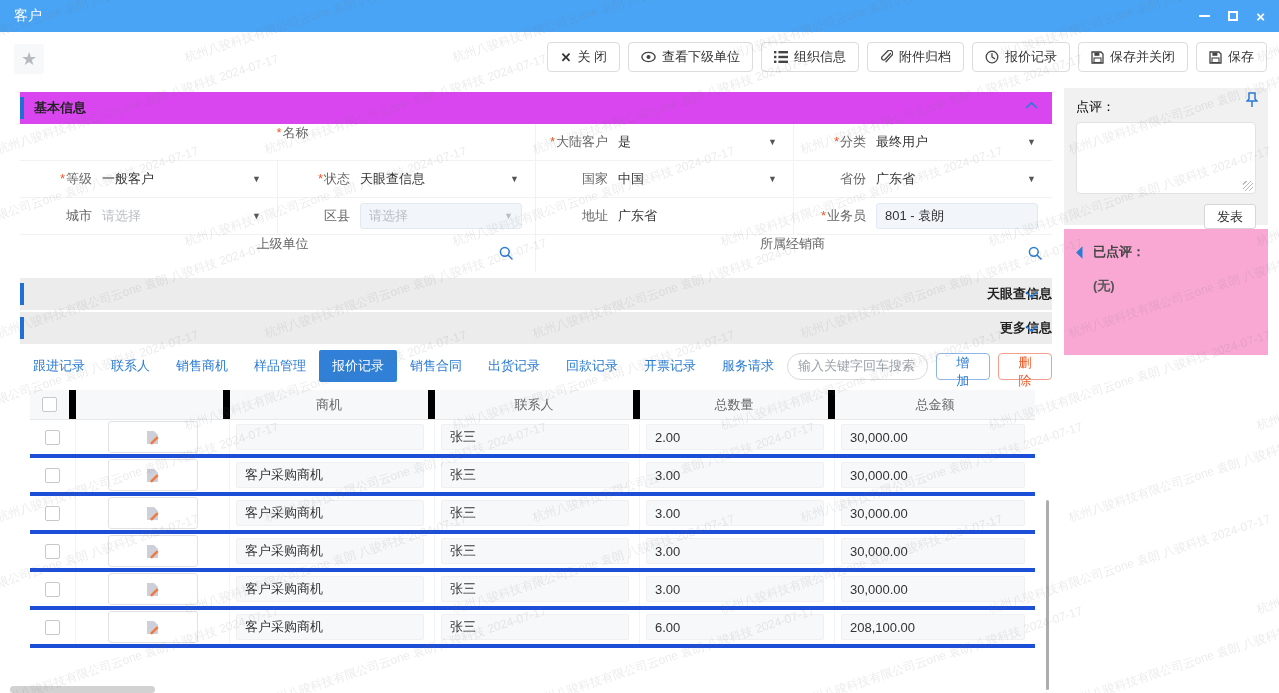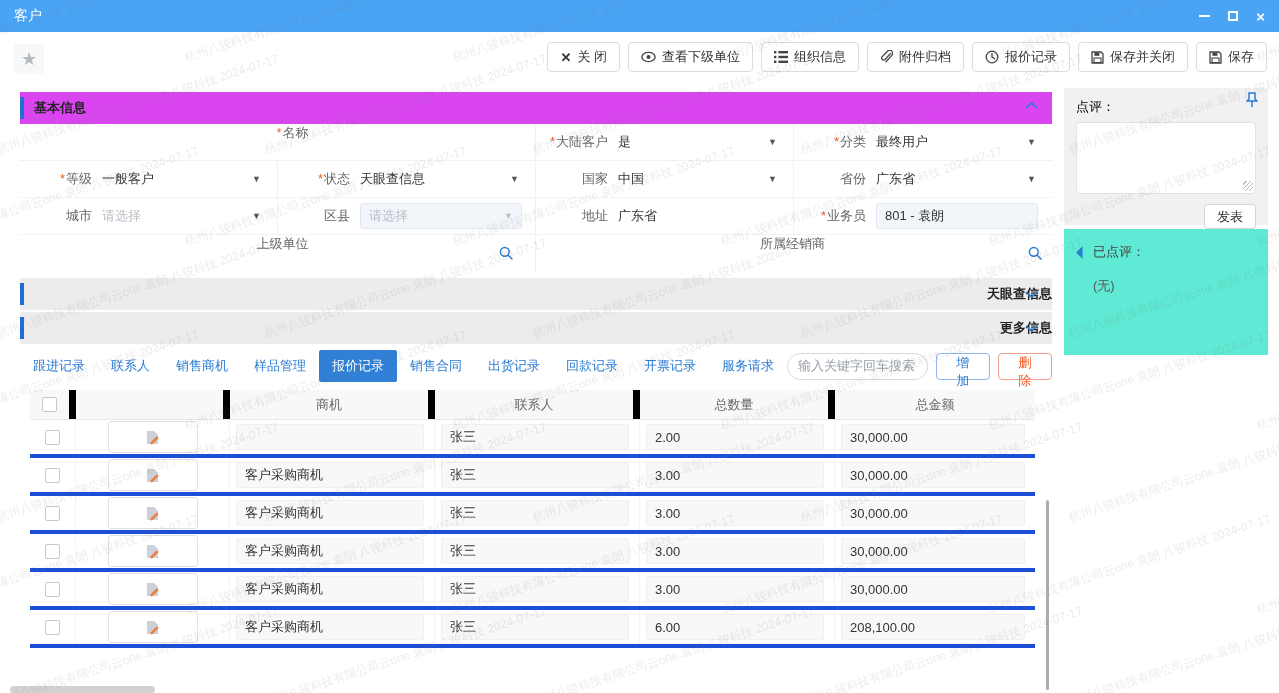--- a/index.html
+++ b/index.html
@@ -83,21 +83,21 @@
   
   .rightpanel { position:absolute; left:1064px; top:88px; width:204px; }
   .rp-block1 { background:#f1f1f1; padding:10px 12px 12px; position:relative; height:137px; }
   .pin { position:absolute; right:10px; top:4px; cursor:pointer; }
   .rp-label { color:#000000; }
   .rp-textarea { margin-top:6px; width:180px; height:72px; background:#fff; border:1px solid #e2e2e2; border-radius:4px; position:relative; cursor:text; }
   .resize-handle { position:absolute; right:2px; bottom:2px; width:10px; height:10px;
     background:repeating-linear-gradient(135deg, transparent 0 2px, #b9b9b9 2px 3px); cursor:nwse-resize; }
   .rp-pubrow { display:flex; justify-content:flex-end; margin-top:10px; }
   .btn-publish { height:25px; padding:0 12px; background:#fff; border:1px solid #d6d6d6; border-radius:3px; color:#333; cursor:pointer; font-size:13px; }
-  .rp-block2 { background:#5eead4; margin-top:4px; padding:14px 14px; height:126px; }
+  .rp-block2 { background:#f9a8d4; margin-top:4px; padding:14px 14px; height:126px;font-weight:bold; }
   .commented-head { display:flex; align-items:center; gap:6px; color:#444; }
   .tri { width:0; height:0; border-top:9px solid #2a7bd3; border-right:9px solid transparent; transform:rotate(-45deg); }
   .commented-val { margin-top:16px; margin-left:15px; color:#555; }
 
   
   #wm { position:absolute; left:0; top:0; width:1279px; height:693px; pointer-events:none; overflow:hidden; z-index:50; }
   .wm-tile { position:absolute; white-space:nowrap; transform:rotate(-18deg); color:rgba(110,110,110,0.14); font-size:12px; }
 </style>
 </head>
 <body>

